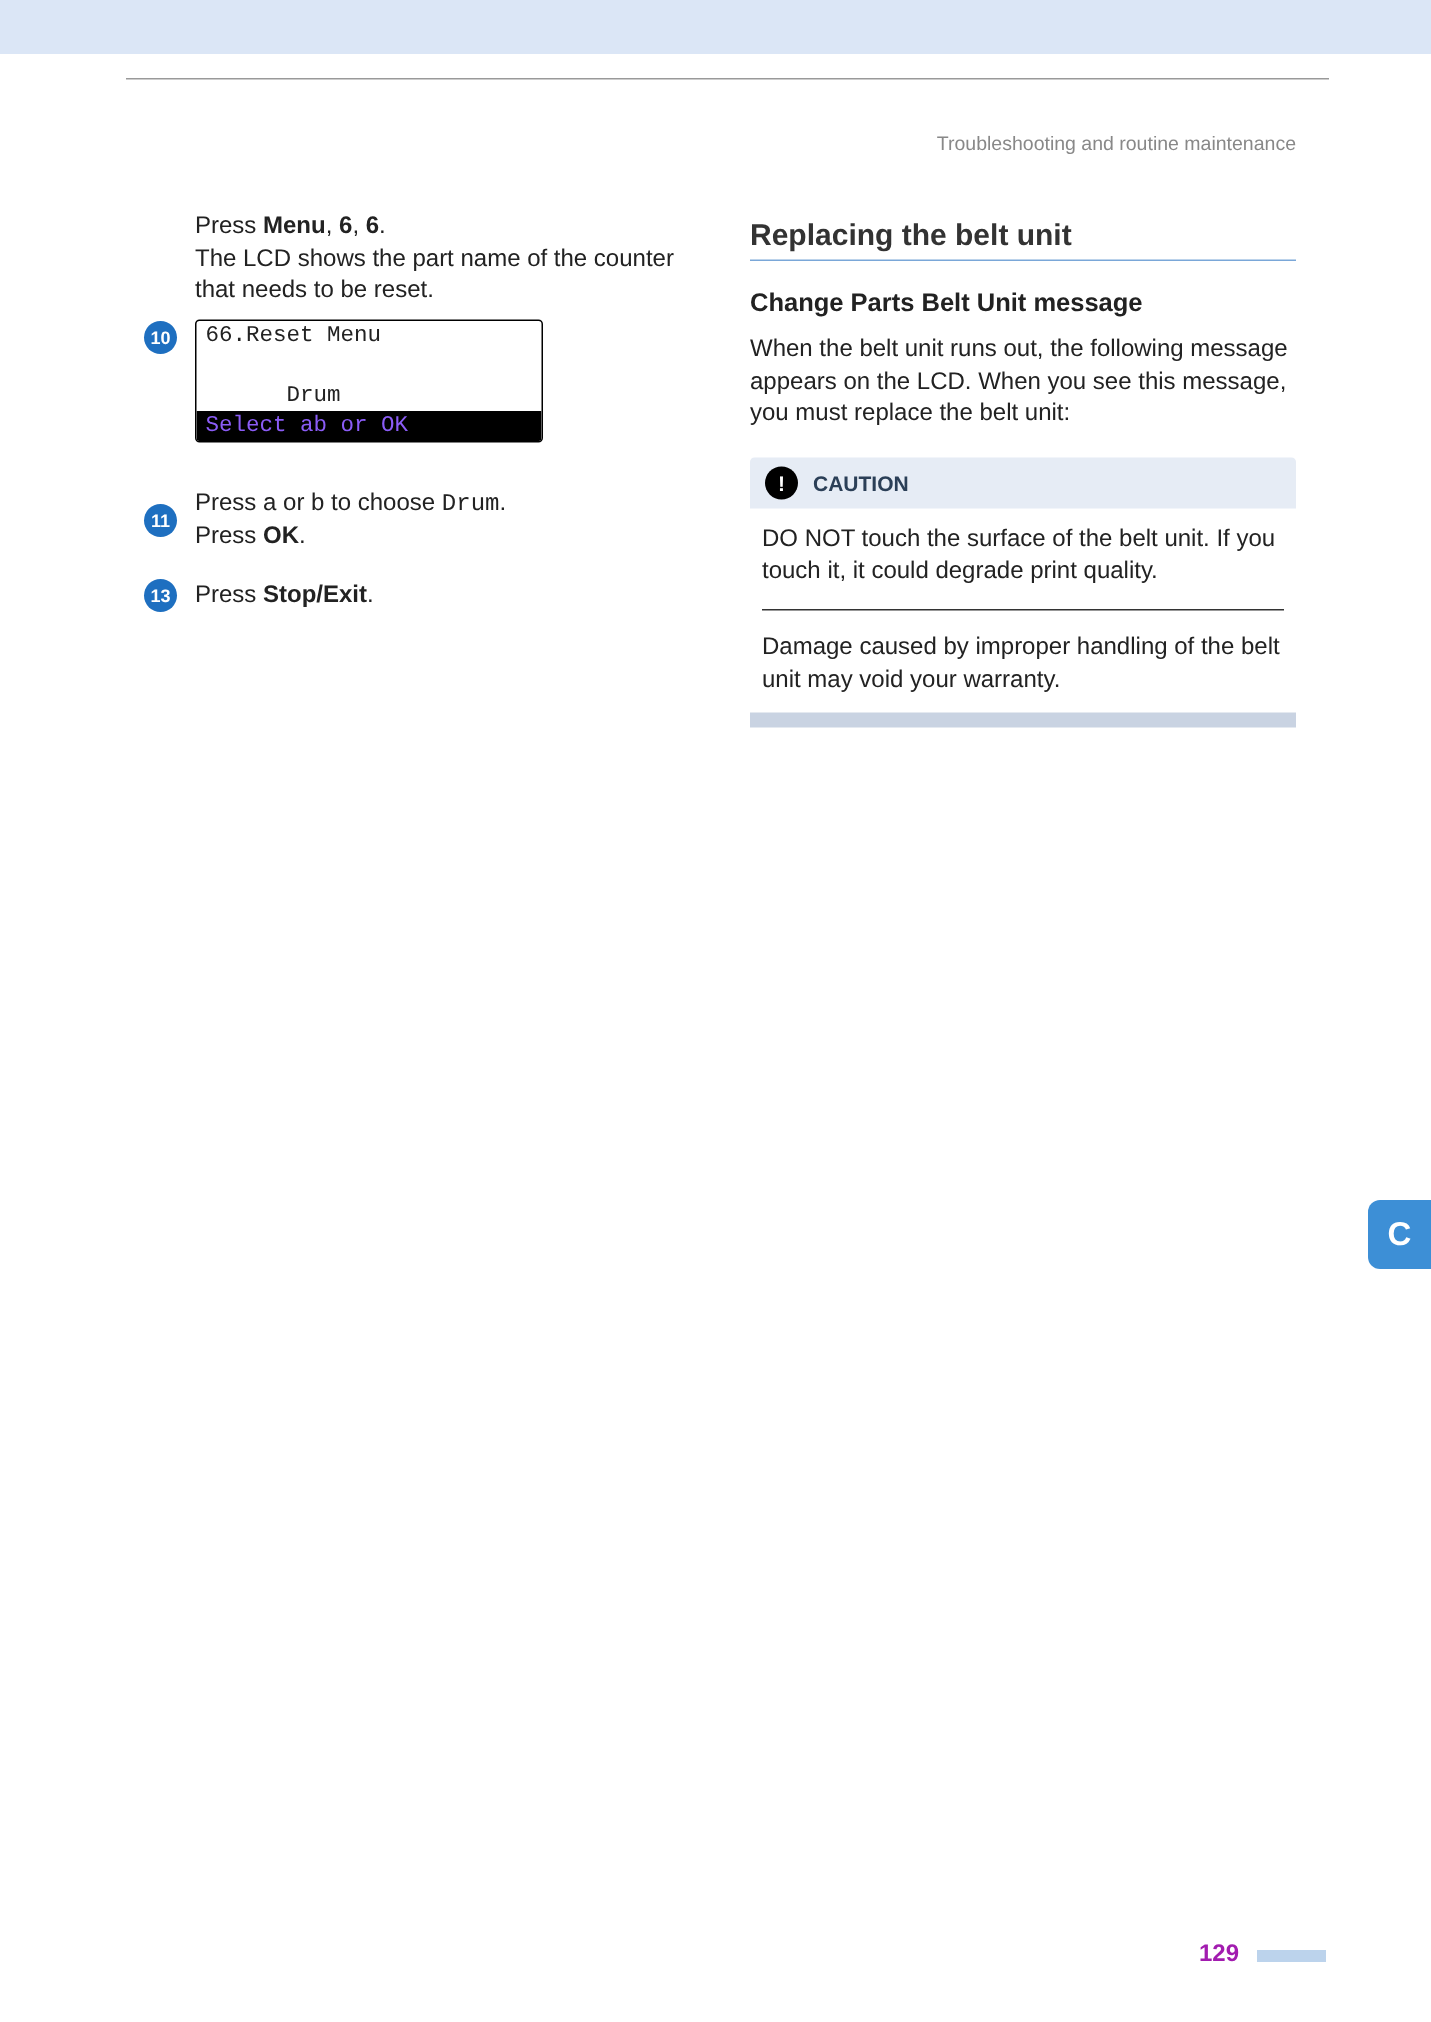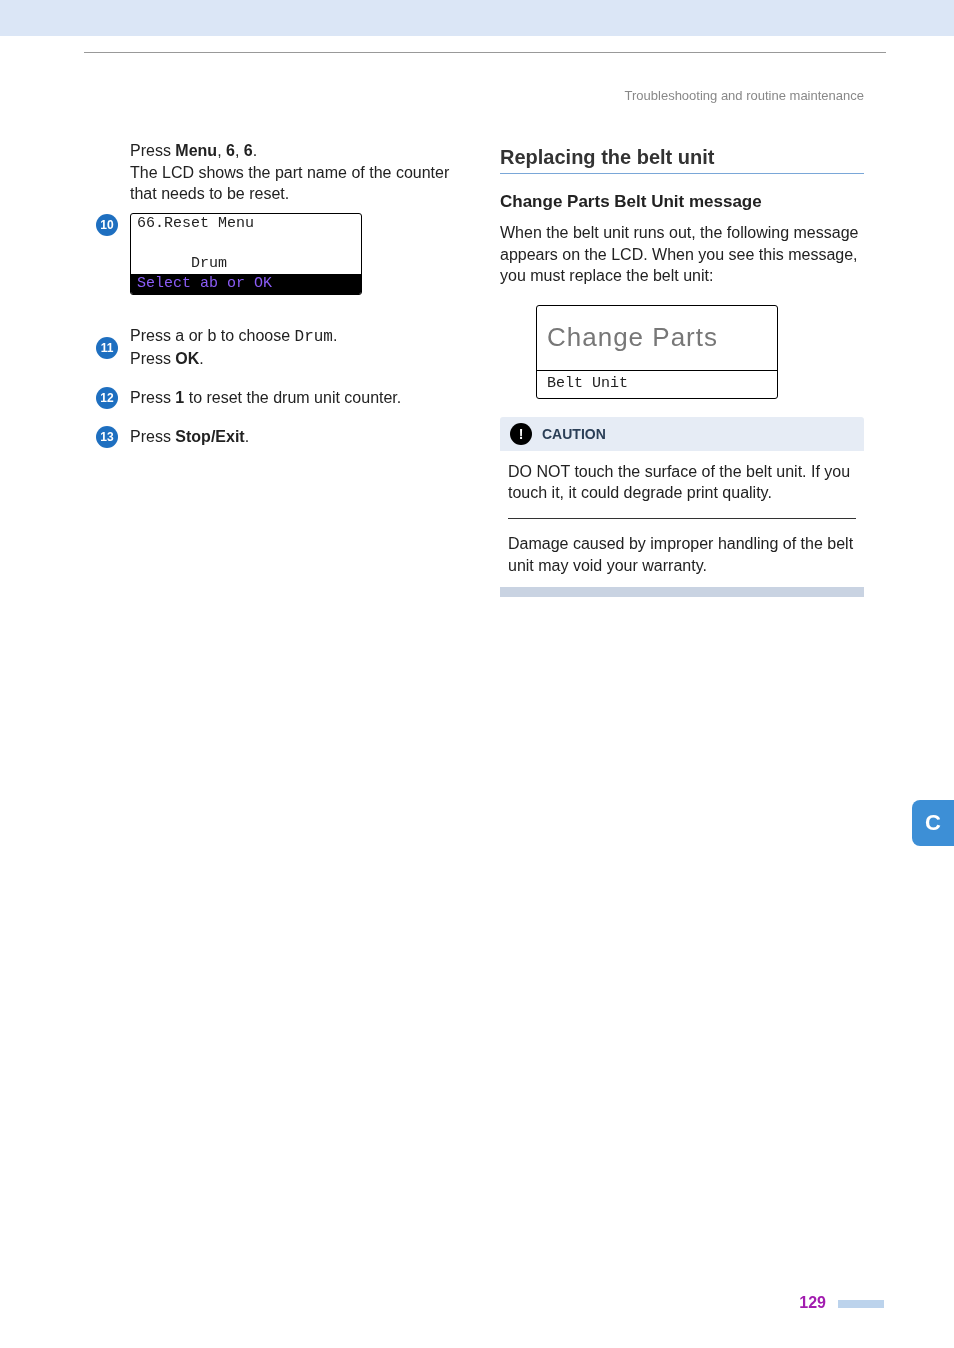--- a/index.html
+++ b/index.html
@@ -231,49 +231,39 @@
 
     <div class="step">
       <div class="bullet">11</div>
       <div class="step-body">
         <span>Press </span><span class="arrow">a</span><span> or </span><span class="arrow">b</span><span> to choose </span><span class="mono">Drum</span><span>.</span>
         <br>
         <span>Press </span><b>OK</b><span>.</span>
       </div>
     </div>
 
-    <div class="step">
-      <div class="bullet">12</div>
-      <div class="step-body">
-        <span>Press </span><b>1</b><span> to reset the drum unit counter.</span>
-      </div>
-    </div>
 
     <div class="step">
       <div class="bullet">13</div>
       <div class="step-body">
         <span>Press </span><b>Stop/Exit</b><span>.</span>
       </div>
     </div>
 
   </div>
 
   <div class="col">
     <div class="section-title">Replacing the belt unit</div>
     <div class="section-underline"></div>
 
 
     <div class="subhead">Change Parts Belt Unit message</div>
 
     <div class="body-text">When the belt unit runs out, the following message appears on the LCD. When you see this message, you must replace the belt unit:</div>
 
-    <div class="lcd-big">
-      <div class="top">Change Parts</div>
-      <div class="bot">Belt Unit</div>
-    </div>
 
     <div>
       <div class="caution-header">
         <div class="mark">!</div>
         <div class="label">CAUTION</div>
       </div>
       <div class="caution-body">
         <div>DO NOT touch the surface of the belt unit. If you touch it, it could degrade print quality.</div>
         <div class="divider"></div>
         <div>Damage caused by improper handling of the belt unit may void your warranty.</div>

